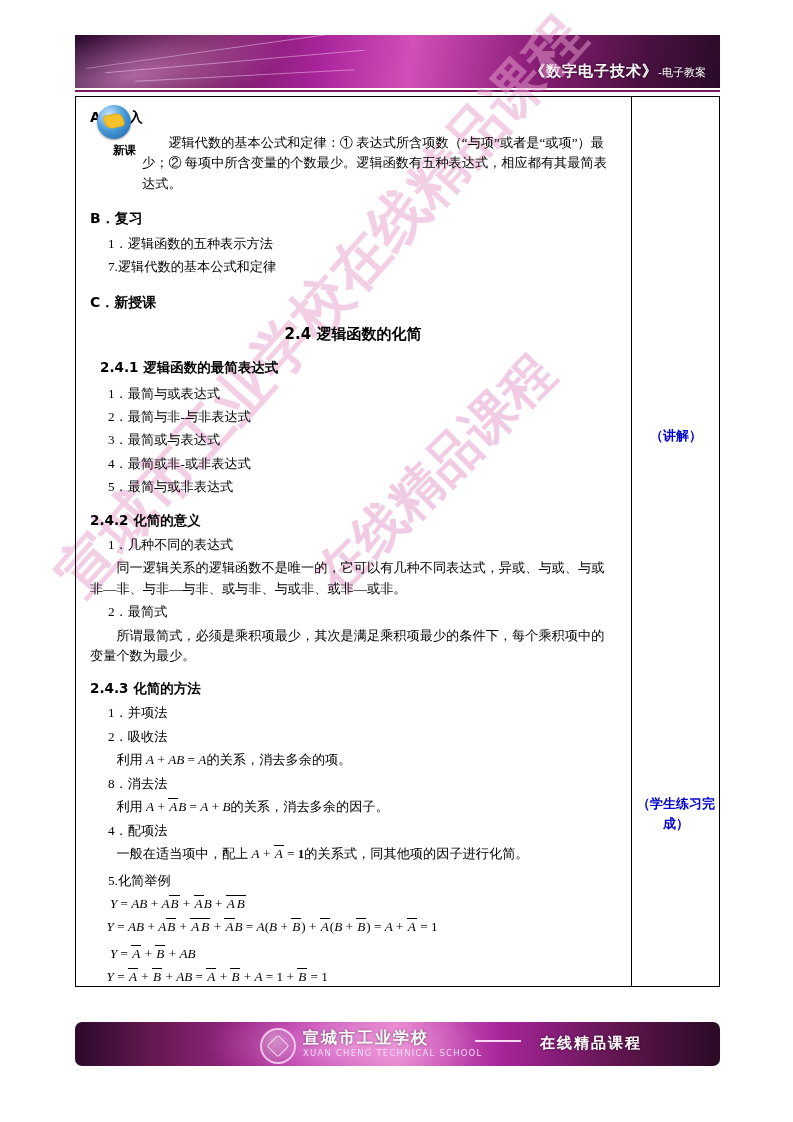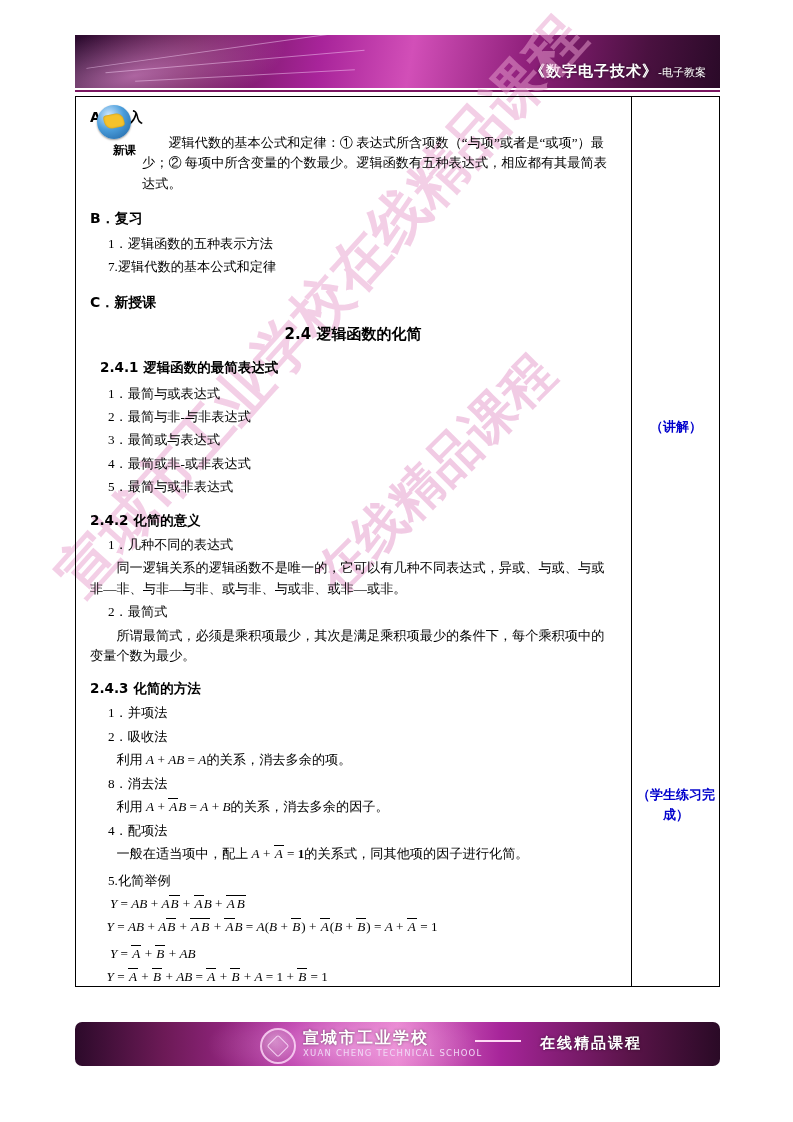--- a/index.html
+++ b/index.html
@@ -56,21 +56,21 @@
     position:absolute;left:555px;top:0;width:1px;height:100%;background:#000;
   }
   .content{
     position:absolute;left:0;top:0;width:554px;height:100%;
     padding:10px 14px 0 14px;
     box-sizing:border-box;
     font-size:13.2px;
     line-height:1.55;
   }
   .right-col{
-    position:absolute;left:556px;top:8px;width:88px;height:100%;
+    position:absolute;left:556px;top:17px;width:88px;height:100%;
     box-sizing:border-box;
   }
   .note{
     position:absolute;
     color:#0000cc;font-weight:bold;font-size:13px;
     font-family:"DejaVu Sans", sans-serif;
     text-align:center;width:84px;left:2px;
     line-height:1.5;
   }
   .note-1{top:312px;}

